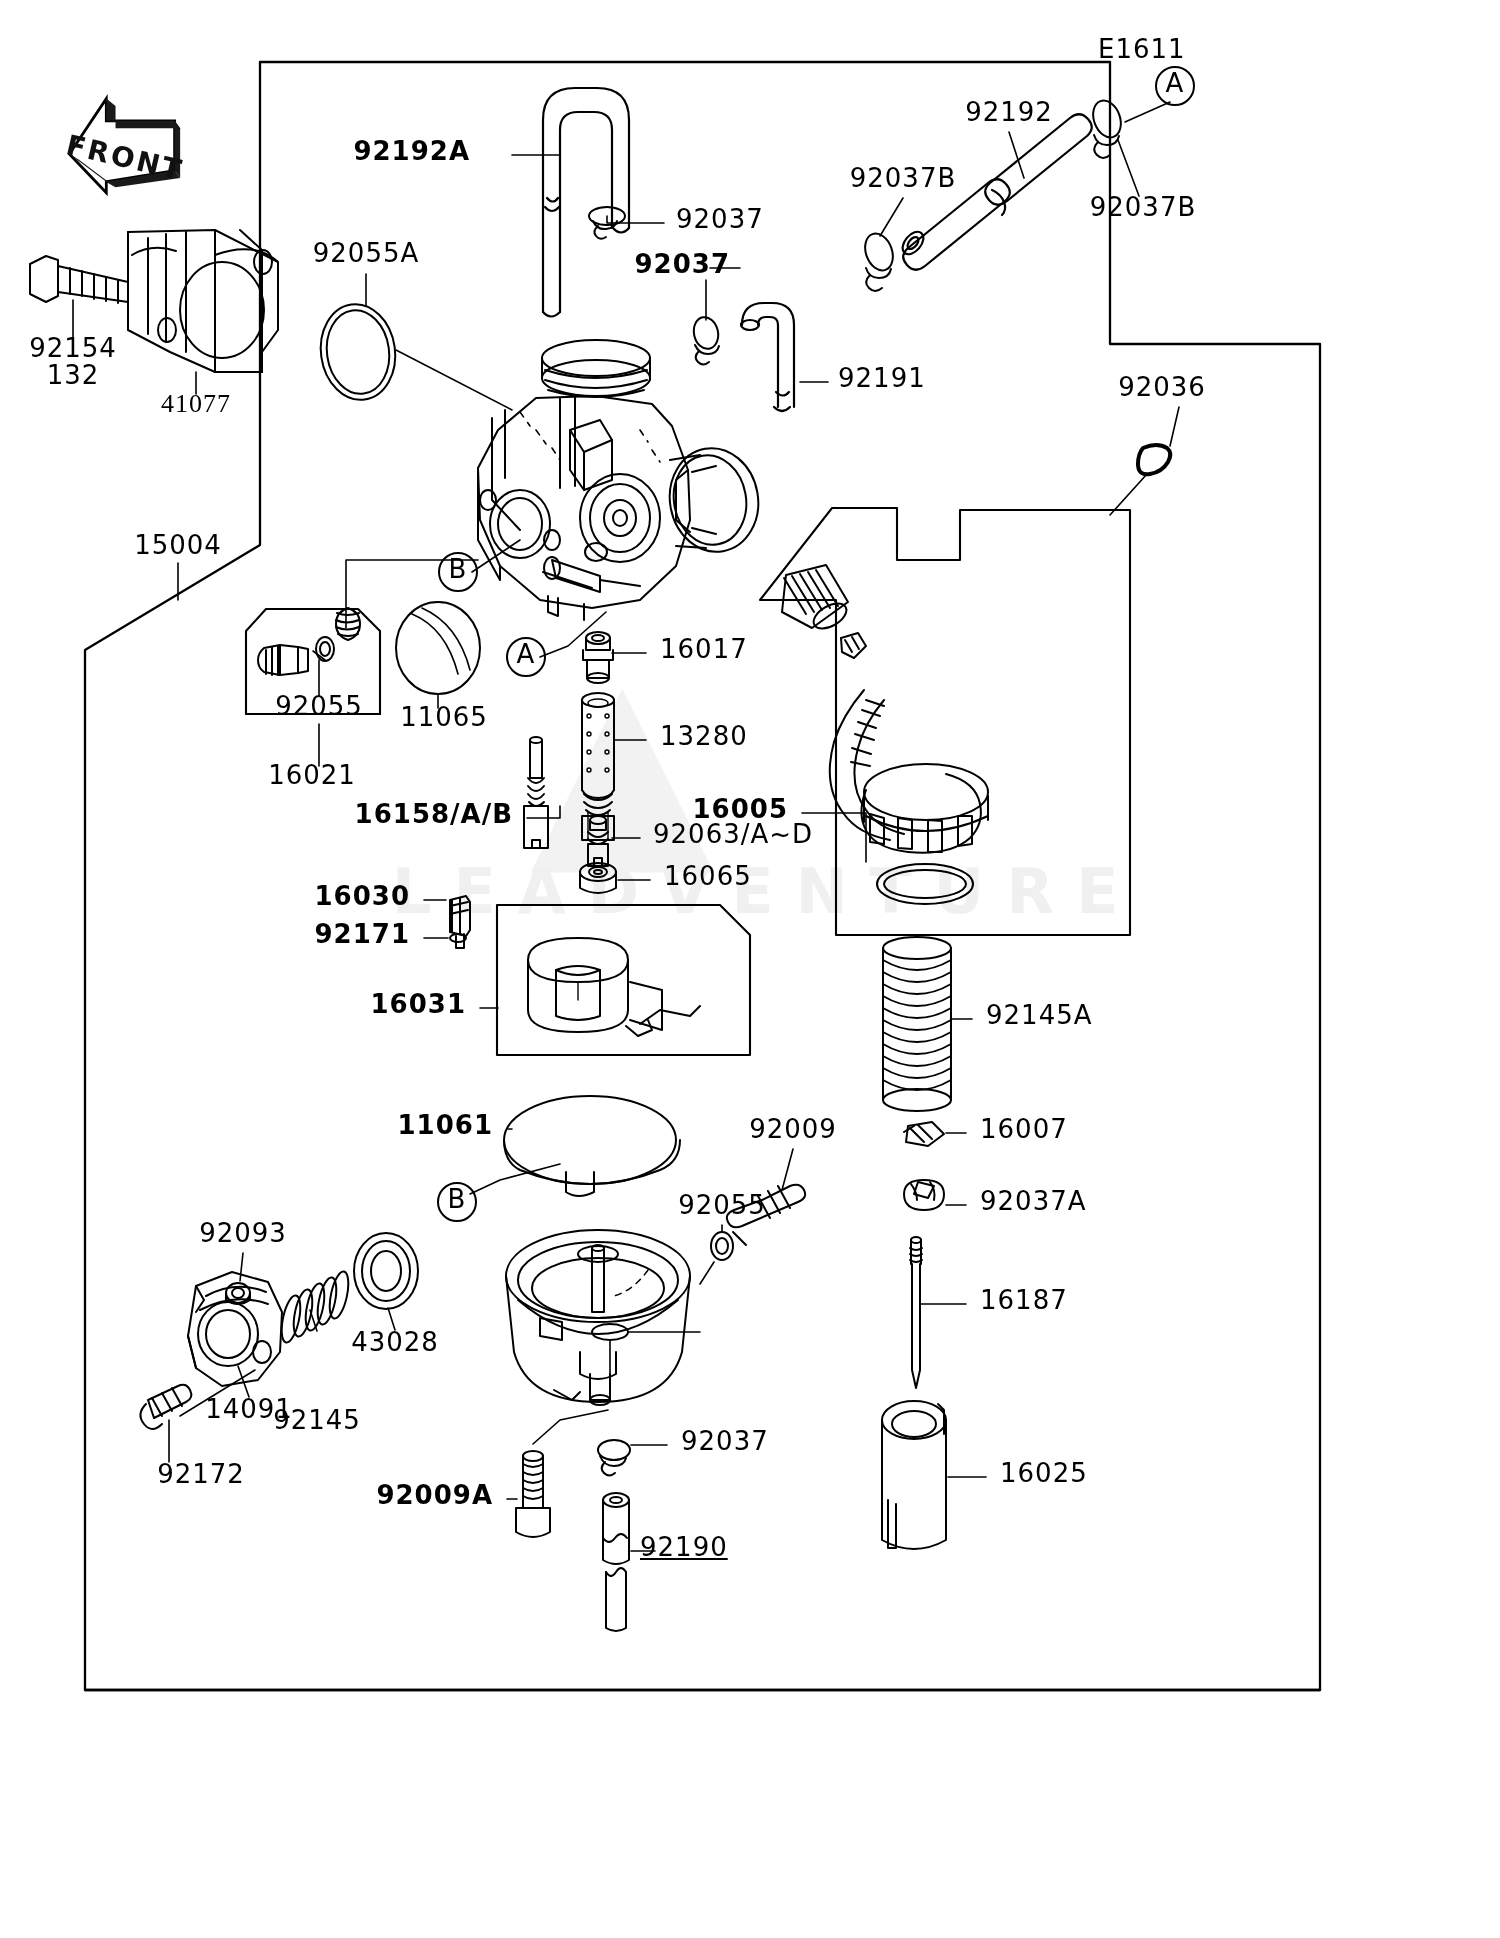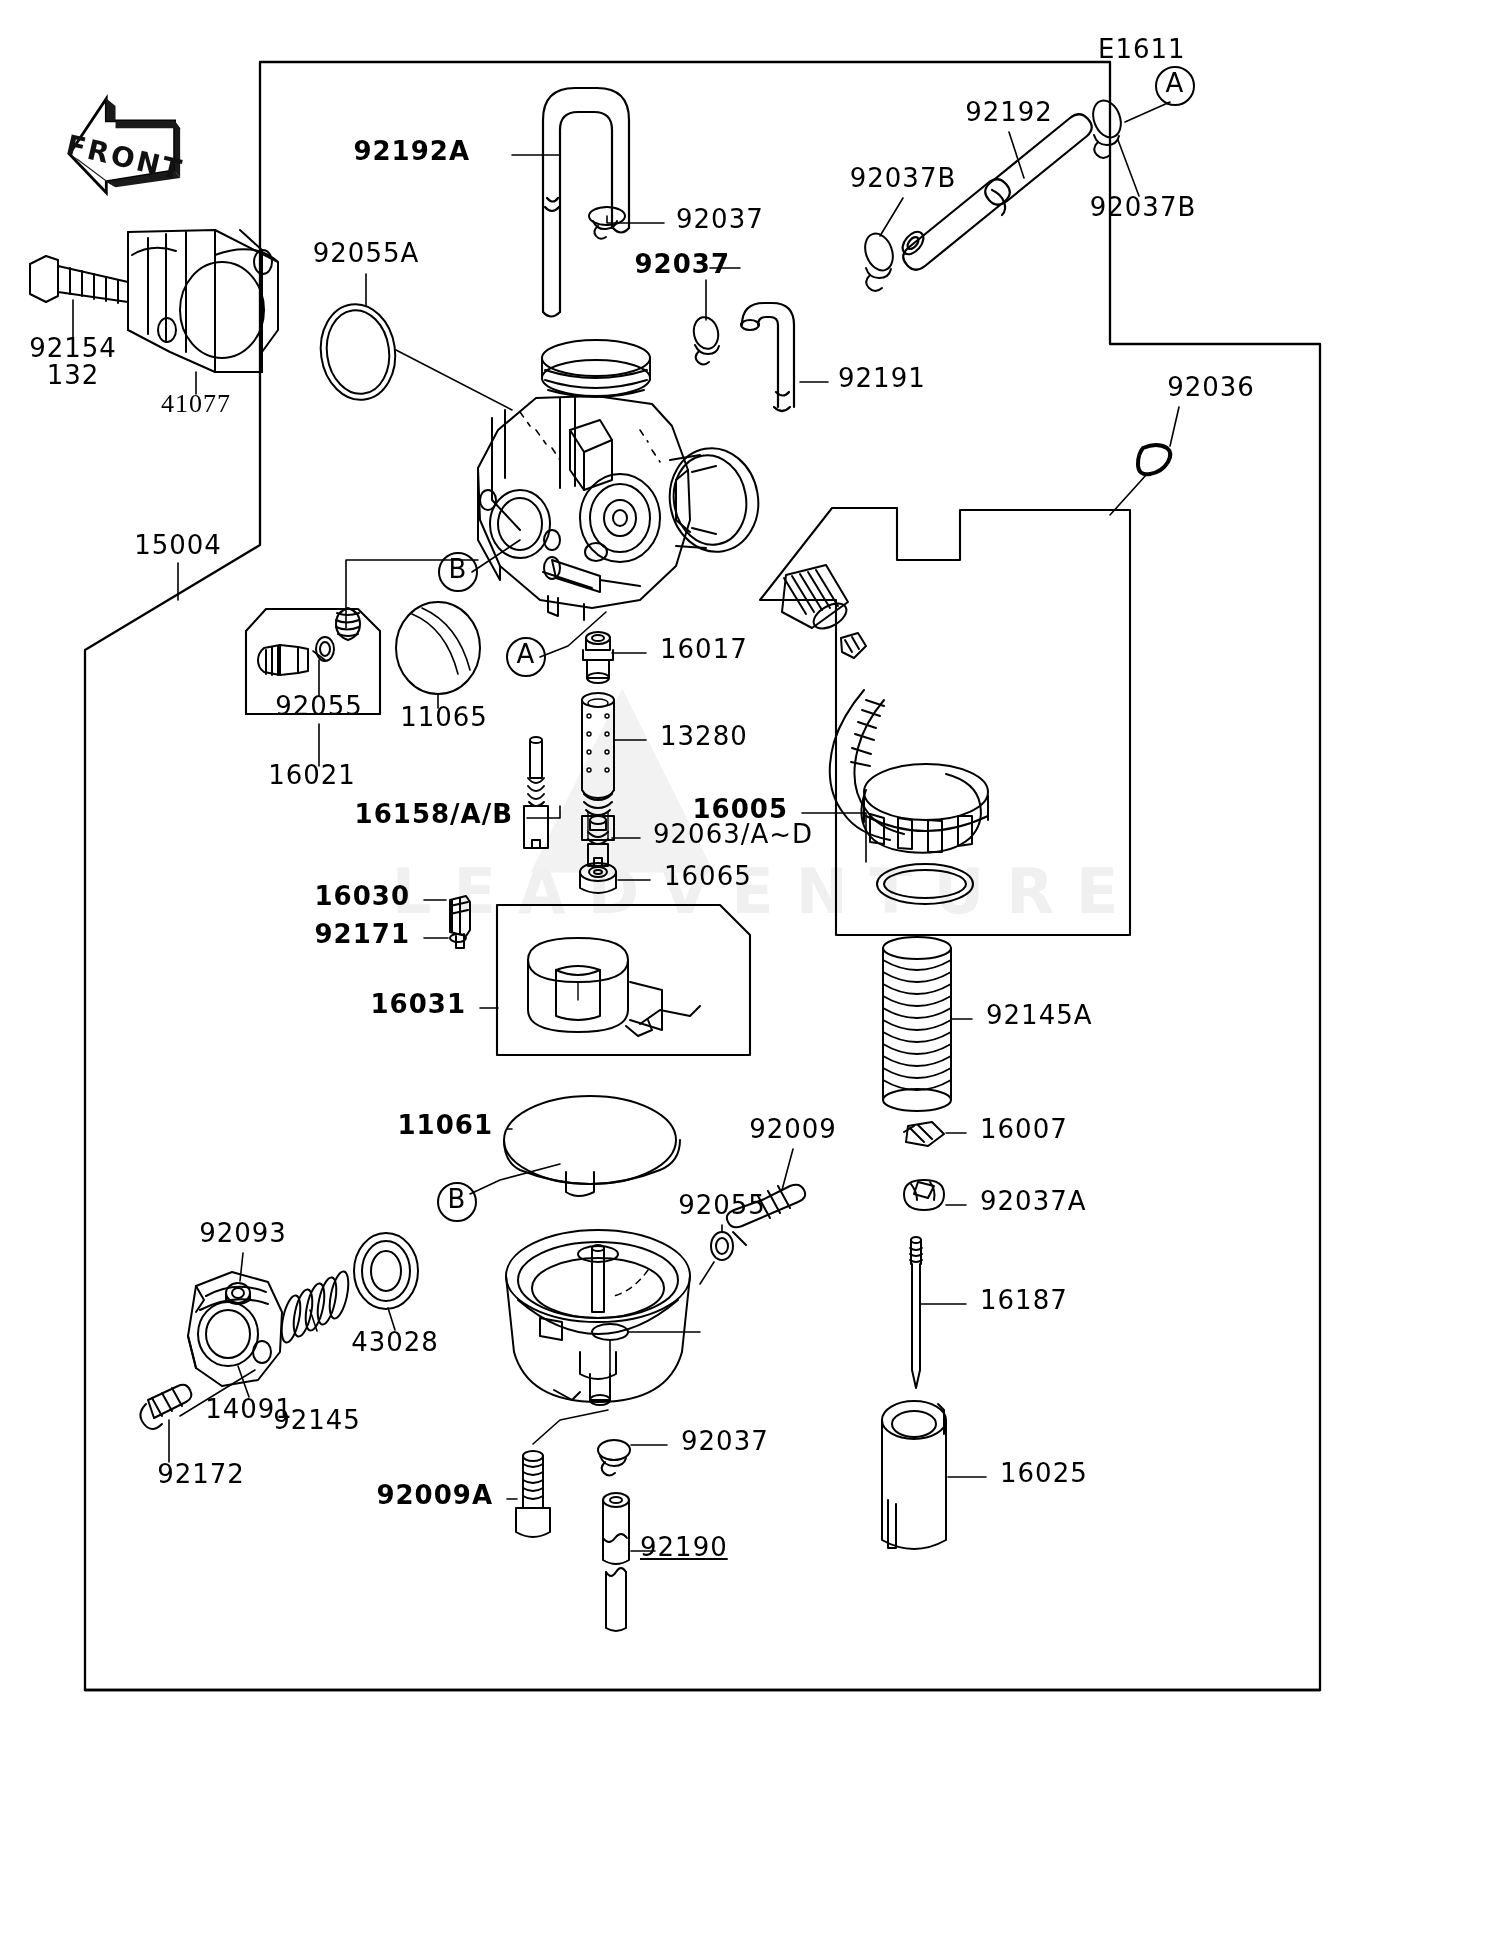--- a/index.html
+++ b/index.html
@@ -494,21 +494,21 @@
   <div class="diagid" style="left:1098px;top:34px;">E1611</div>
 
   <div id="callouts">
       <div class="lbl r" style="left: 470px; top: 138px;"><span>92192A</span></div>
       <div class="lbl" style="left: 676px; top: 206px;"><span>92037</span></div>
       <div class="lbl r" style="left: 730px; top: 251px;"><span>92037</span></div>
       <div class="lbl c" style="left: 903px; top: 165px;"><span>92037B</span></div>
       <div class="lbl c" style="left: 1009px; top: 99px;"><span>92192</span></div>
       <div class="lbl c" style="left: 1143px; top: 194px;"><span>92037B</span></div>
       <div class="lbl" style="left: 838px; top: 365px;"><span>92191</span></div>
-      <div class="lbl c" style="left: 1211px; top: 374px;"><span>92036</span></div>
+      <div class="lbl c" style="left: 1162px; top: 374px;"><span>92036</span></div>
       <div class="lbl c" style="left: 366px; top: 240px;"><span>92055A</span></div>
       <div class="lbl c" style="left: 73px; top: 335px;"><span>92154</span><div style="text-align: center;">132</div></div>
       <div class="lbl c" style="left: 196px; top: 390px; font-family: Liberation Serif, serif;"><span>41077</span></div>
       <div class="lbl c" style="left: 178px; top: 532px;"><span>15004</span></div>
       <div class="lbl c" style="left: 319px; top: 693px;"><span>92055</span></div>
       <div class="lbl c" style="left: 312px; top: 762px;"><span>16021</span></div>
       <div class="lbl c" style="left: 444px; top: 704px;"><span>11065</span></div>
       <div class="lbl" style="left: 660px; top: 636px;"><span>16017</span></div>
       <div class="lbl" style="left: 660px; top: 723px;"><span>13280</span></div>
       <div class="lbl r" style="left: 513px; top: 801px;"><span>16158/A/B</span></div>

